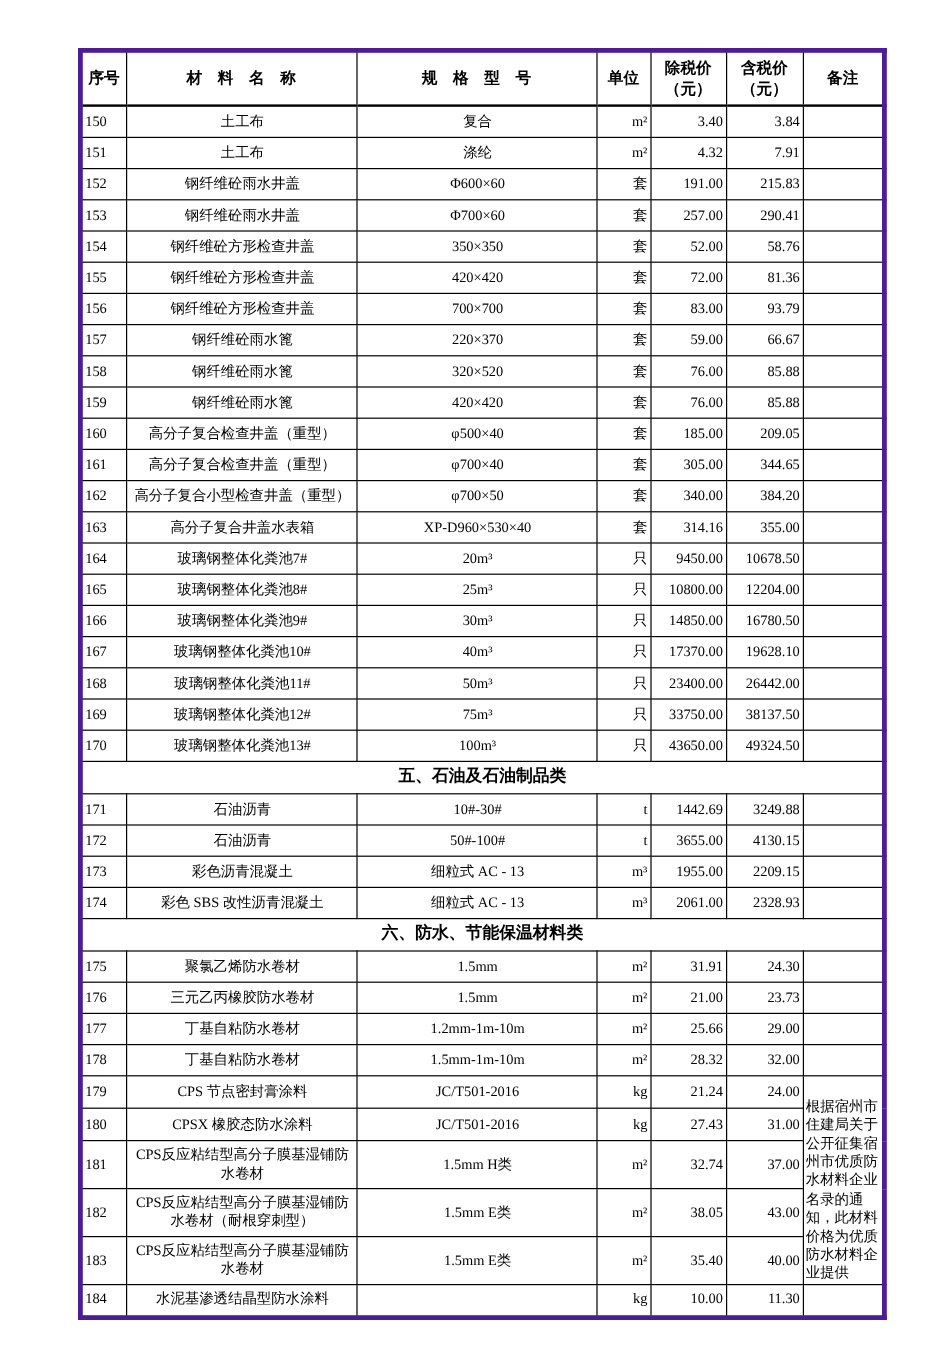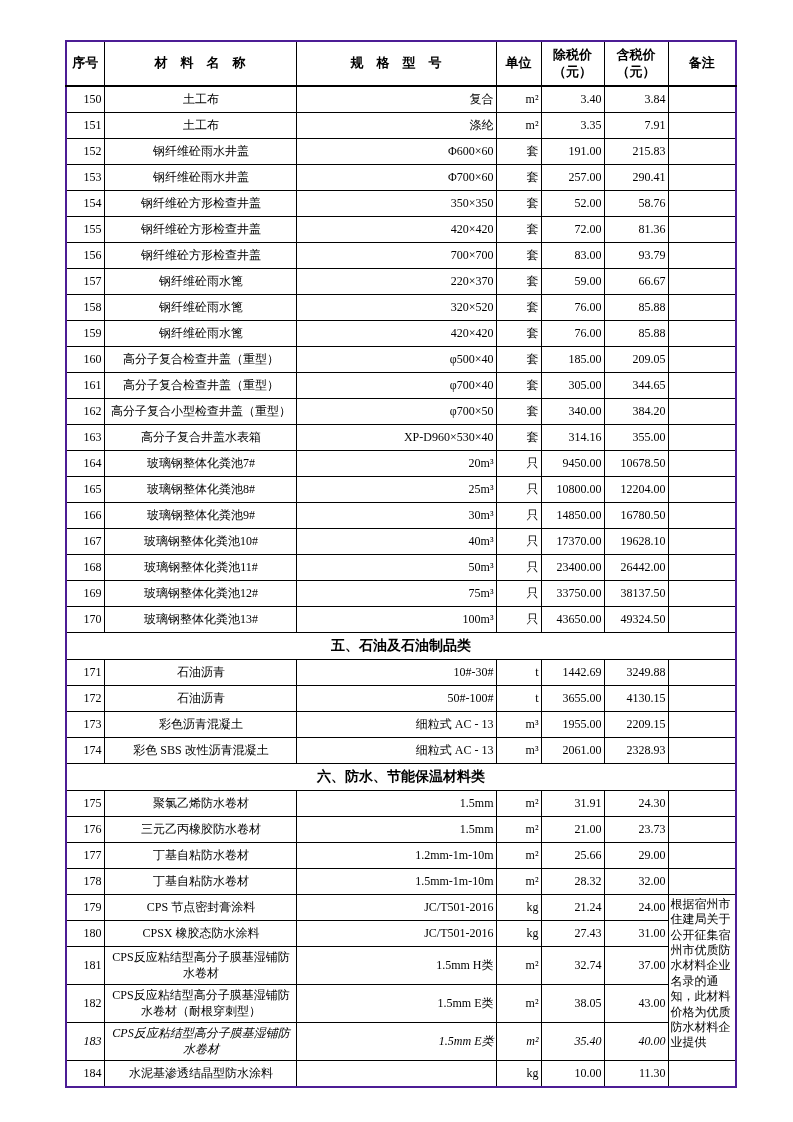--- a/index.html
+++ b/index.html
@@ -13,21 +13,21 @@
   }
   .doc-page {
     position: absolute;
     left: 65px;
     top: 40px;
   }
   table.price-table {
     border-collapse: collapse;
     table-layout: fixed;
     width: 670px;
-    border: 2px solid #4c1d95;
+    border: 4px solid #4c1d95;
   }
   th, td {
     border: 1px solid #000;
     overflow: hidden;
     word-break: break-all;
   }
   th {
     height: 43px;
     font-size: 13px;
     font-weight: bold;
@@ -38,27 +38,27 @@
     border-bottom: 2px solid #000;
     padding: 0 1px;
   }
   td {
     height: 23px;
     font-size: 12px;
     vertical-align: middle;
     padding: 1px 2px;
     line-height: 1.28;
   }
-  .c-no   { text-align: right; }
+  .c-no   { text-align: left; }
   .c-name { text-align: center; padding-left: 4px; }
-  .c-spec { text-align: right; padding-left: 4px; }
+  .c-spec { text-align: center; padding-left: 4px; }
   .c-unit { text-align: right; }
   .c-ex, .c-inc { text-align: right; padding-right: 2px; }
   .c-note { text-align: left; padding: 1px 2px; font-size: 12px; }
-  .note-merged { vertical-align: top; padding-top: 2px; }
+  .note-merged { vertical-align: top; padding-top: 18px; }
   .c-section {
     text-align: center;
     font-weight: bold;
     font-size: 14px;
     height: 24px;
   }
 </style>
 </head>
 <body>
 
@@ -94,21 +94,21 @@
     <td class="c-unit">m²</td>
     <td class="c-ex">3.40</td>
     <td class="c-inc">3.84</td>
     <td class="c-note"></td>
   </tr>
         <tr>
     <td class="c-no">151</td>
     <td class="c-name">土工布</td>
     <td class="c-spec">涤纶</td>
     <td class="c-unit">m²</td>
-    <td class="c-ex">3.35</td>
+    <td class="c-ex">4.32</td>
     <td class="c-inc">7.91</td>
     <td class="c-note"></td>
   </tr>
         <tr>
     <td class="c-no">152</td>
     <td class="c-name">钢纤维砼雨水井盖</td>
     <td class="c-spec">Φ600×60</td>
     <td class="c-unit">套</td>
     <td class="c-ex">191.00</td>
     <td class="c-inc">215.83</td>
@@ -383,21 +383,21 @@
   </tr>
         <tr style="height: 38px;">
     <td class="c-no">182</td>
     <td class="c-name">CPS反应粘结型高分子膜基湿铺防水卷材（耐根穿刺型）</td>
     <td class="c-spec">1.5mm E类</td>
     <td class="c-unit">m²</td>
     <td class="c-ex">38.05</td>
     <td class="c-inc">43.00</td>
 
   </tr>
-        <tr style="height: 38px; font-style: italic;">
+        <tr style="height: 38px;">
     <td class="c-no">183</td>
     <td class="c-name">CPS反应粘结型高分子膜基湿铺防水卷材</td>
     <td class="c-spec">1.5mm E类</td>
     <td class="c-unit">m²</td>
     <td class="c-ex">35.40</td>
     <td class="c-inc">40.00</td>
 
   </tr>
         <tr>
     <td class="c-no">184</td>

